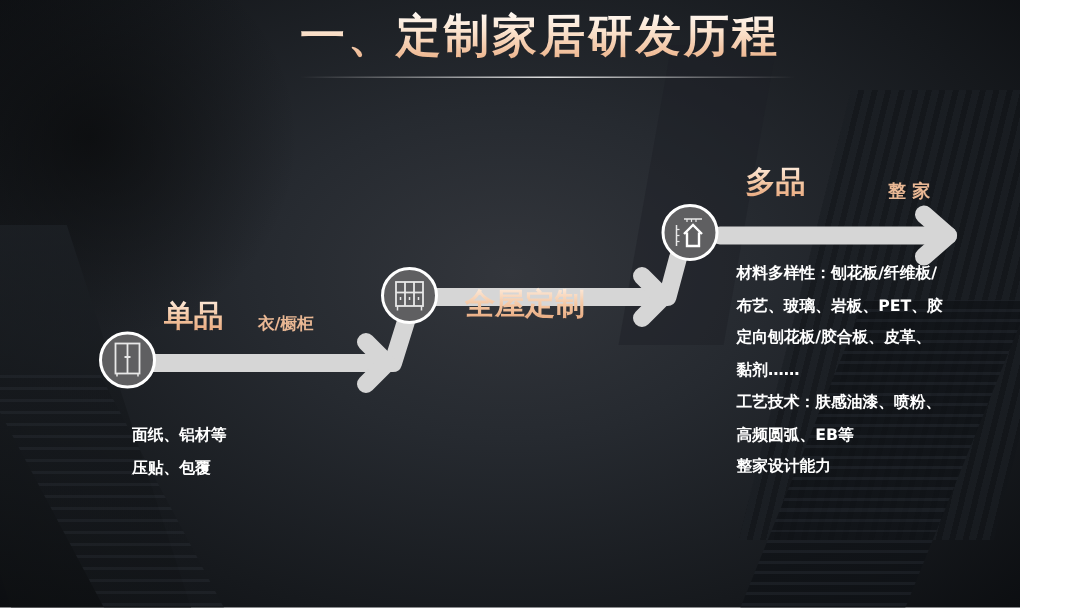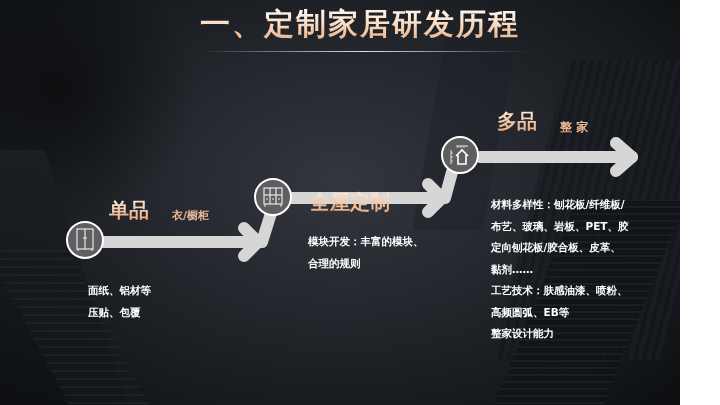--- a/index.html
+++ b/index.html
@@ -98,41 +98,37 @@
       <line x1="14" y1="2" x2="14" y2="18" stroke="#e8e8e8" stroke-width="1.2"></line>
       <line x1="2" y1="9" x2="20" y2="9" stroke="#e8e8e8" stroke-width="1.2"></line>
       <line x1="5" y1="12" x2="5" y2="14" stroke="#e8e8e8" stroke-width="1"></line>
       <line x1="11" y1="12" x2="11" y2="14" stroke="#e8e8e8" stroke-width="1"></line>
       <line x1="17" y1="12" x2="17" y2="14" stroke="#e8e8e8" stroke-width="1"></line>
       <line x1="3" y1="18" x2="3" y2="21" stroke="#e8e8e8" stroke-width="1"></line>
       <line x1="19" y1="18" x2="19" y2="21" stroke="#e8e8e8" stroke-width="1"></line>
     </svg>
   </div>
   <div class="stage-title" style="left:310px;top:149px;font-size:20px;margin-top:40px;">全屋定制</div>
-  <div class="desc" style="left:308px;top:230px;">
-    <p>模块开发：丰富的模块、</p>
-    <p>合理的规则</p>
-  </div>
 
   <div class="node" style="left:441px;top:136px;">
     <svg width="24" height="22" viewBox="0 0 24 22">
       <line x1="8" y1="2" x2="20" y2="2" stroke="#e8e8e8" stroke-width="1"></line>
       <line x1="10" y1="2" x2="10" y2="4" stroke="#e8e8e8" stroke-width="0.8"></line>
       <line x1="13" y1="2" x2="13" y2="4" stroke="#e8e8e8" stroke-width="0.8"></line>
       <line x1="16" y1="2" x2="16" y2="4" stroke="#e8e8e8" stroke-width="0.8"></line>
       <line x1="3" y1="6" x2="3" y2="20" stroke="#e8e8e8" stroke-width="1"></line>
       <line x1="3" y1="9" x2="5" y2="9" stroke="#e8e8e8" stroke-width="0.8"></line>
       <line x1="3" y1="13" x2="5" y2="13" stroke="#e8e8e8" stroke-width="0.8"></line>
       <line x1="3" y1="17" x2="5" y2="17" stroke="#e8e8e8" stroke-width="0.8"></line>
       <path d="M8 12 L14 6 L20 12 M10 11 L10 20 L18 20 L18 11" fill="none" stroke="#ffffff" stroke-width="1.6"></path>
     </svg>
   </div>
   <div class="stage-title" style="left:497px;top:108px;font-size:20px;">多品</div>
-  <div class="stage-sub" style="left:560px;top:119px;font-size:12px;">整 家</div>
-  <div class="desc" style="left:491px;top:194px;line-height:21.5px;">
+  <div class="stage-sub" style="left:592px;top:119px;font-size:12px;">整 家</div>
+  <div class="desc" style="left:491px;top:172px;line-height:21.5px;">
     <p>材料多样性：刨花板/纤维板/</p>
     <p>布艺、玻璃、岩板、PET、胶</p>
     <p>定向刨花板/胶合板、皮革、</p>
     <p>黏剂……</p>
     <p>工艺技术：肤感油漆、喷粉、</p>
     <p>高频圆弧、EB等</p>
     <p>整家设计能力</p>
   </div>
 </div>
 

